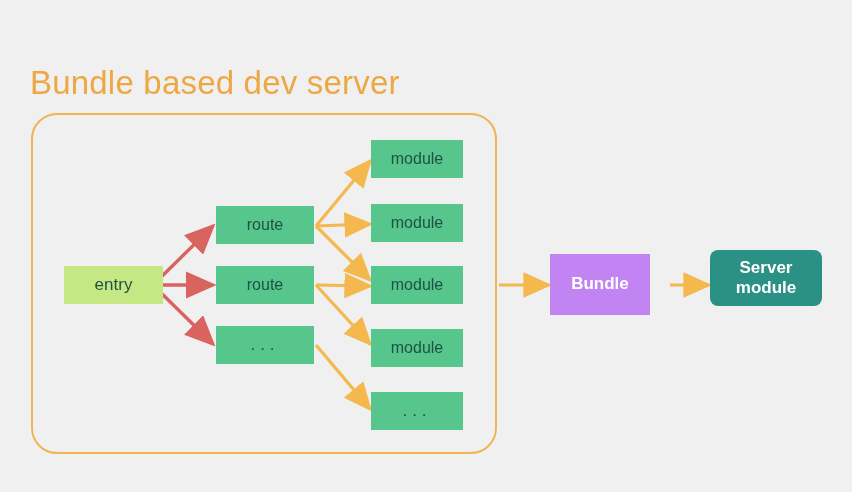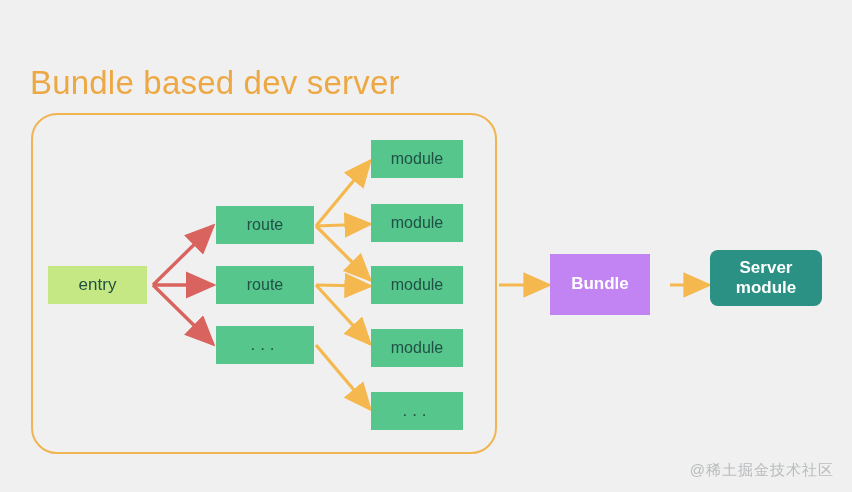--- a/index.html
+++ b/index.html
@@ -125,21 +125,21 @@
       <line x1="316" y1="285" x2="370" y2="344" marker-end="url(#arrow-orange)"></line>
       <line x1="316" y1="345" x2="370" y2="409" marker-end="url(#arrow-orange)"></line>
     </g>
 
     <g stroke="#f5b84e" stroke-width="3.2" fill="none">
       <line x1="499" y1="285" x2="549" y2="285" marker-end="url(#arrow-orange)"></line>
       <line x1="670" y1="285" x2="709" y2="285" marker-end="url(#arrow-orange)"></line>
     </g>
   </svg>
 
-  <div class="node entry" style="left:48px; top:266px; width:99px; height:38px;">
+  <div class="node entry" style="left:64px; top:266px; width:99px; height:38px;">
     <span>entry</span>
   </div>
 
   <div class="node green" style="left:216px; top:206px; width:98px; height:38px;">
     <span>route</span>
   </div>
   <div class="node green" style="left:216px; top:266px; width:98px; height:38px;">
     <span>route</span>
   </div>
   <div class="node green" style="left:216px; top:326px; width:98px; height:38px;">
@@ -164,15 +164,14 @@
 
   <div class="node purple" style="left:550px; top:254px; width:100px; height:61px;">
     <span>Bundle</span>
   </div>
 
   <div class="node teal" style="left:710px; top:250px; width:112px; height:56px; flex-direction:column;">
     <span>Server</span>
     <span>module</span>
   </div>
 
-  <div id="watermark">@稀土掘金技术社区</div>
 
 </div>
 
 </body></html>

